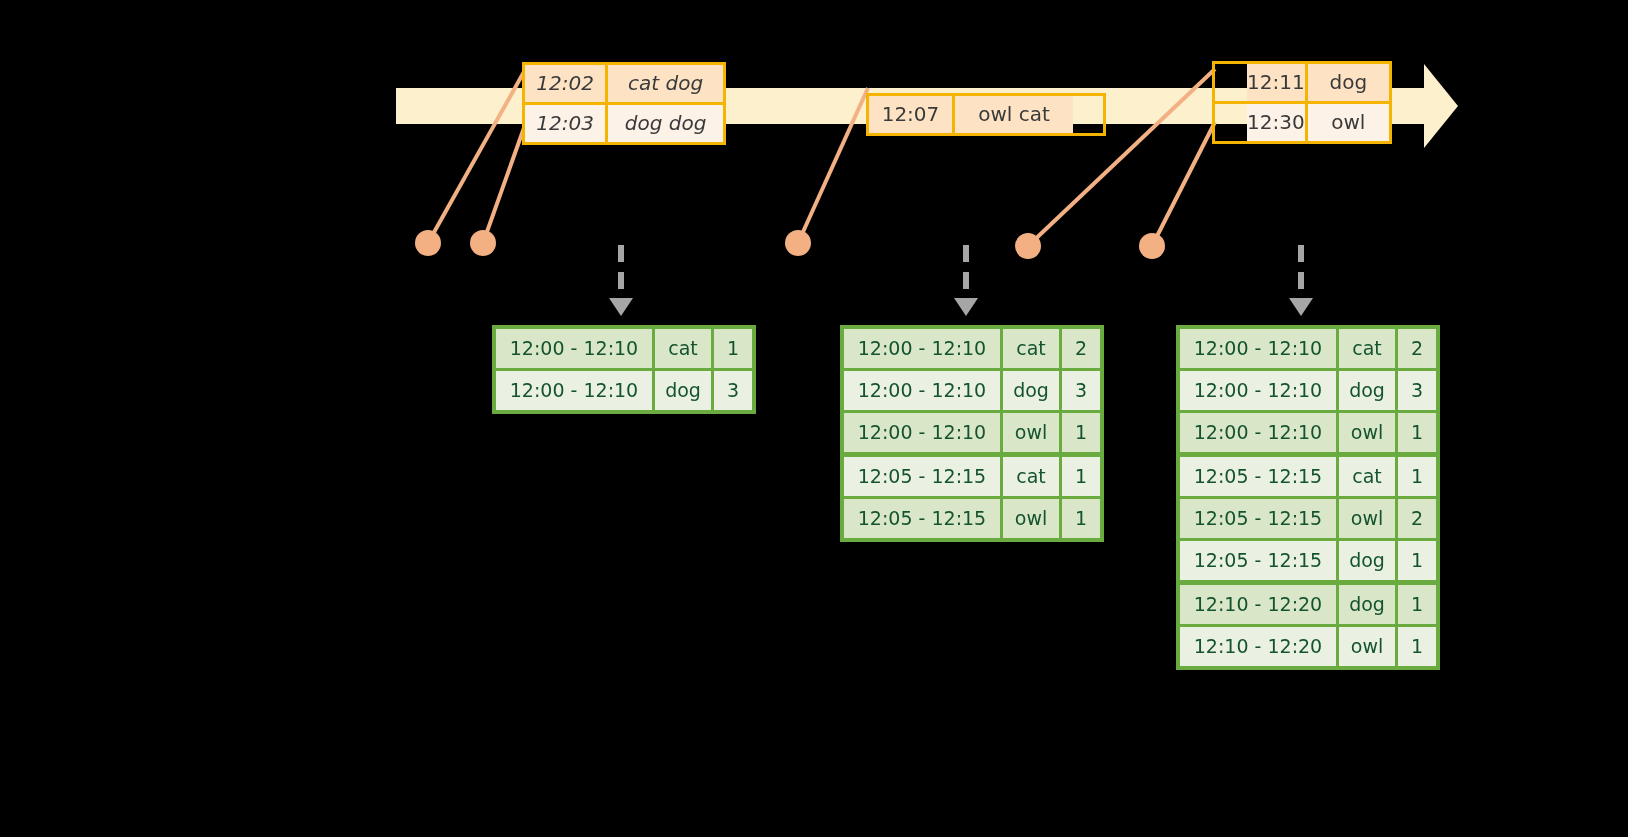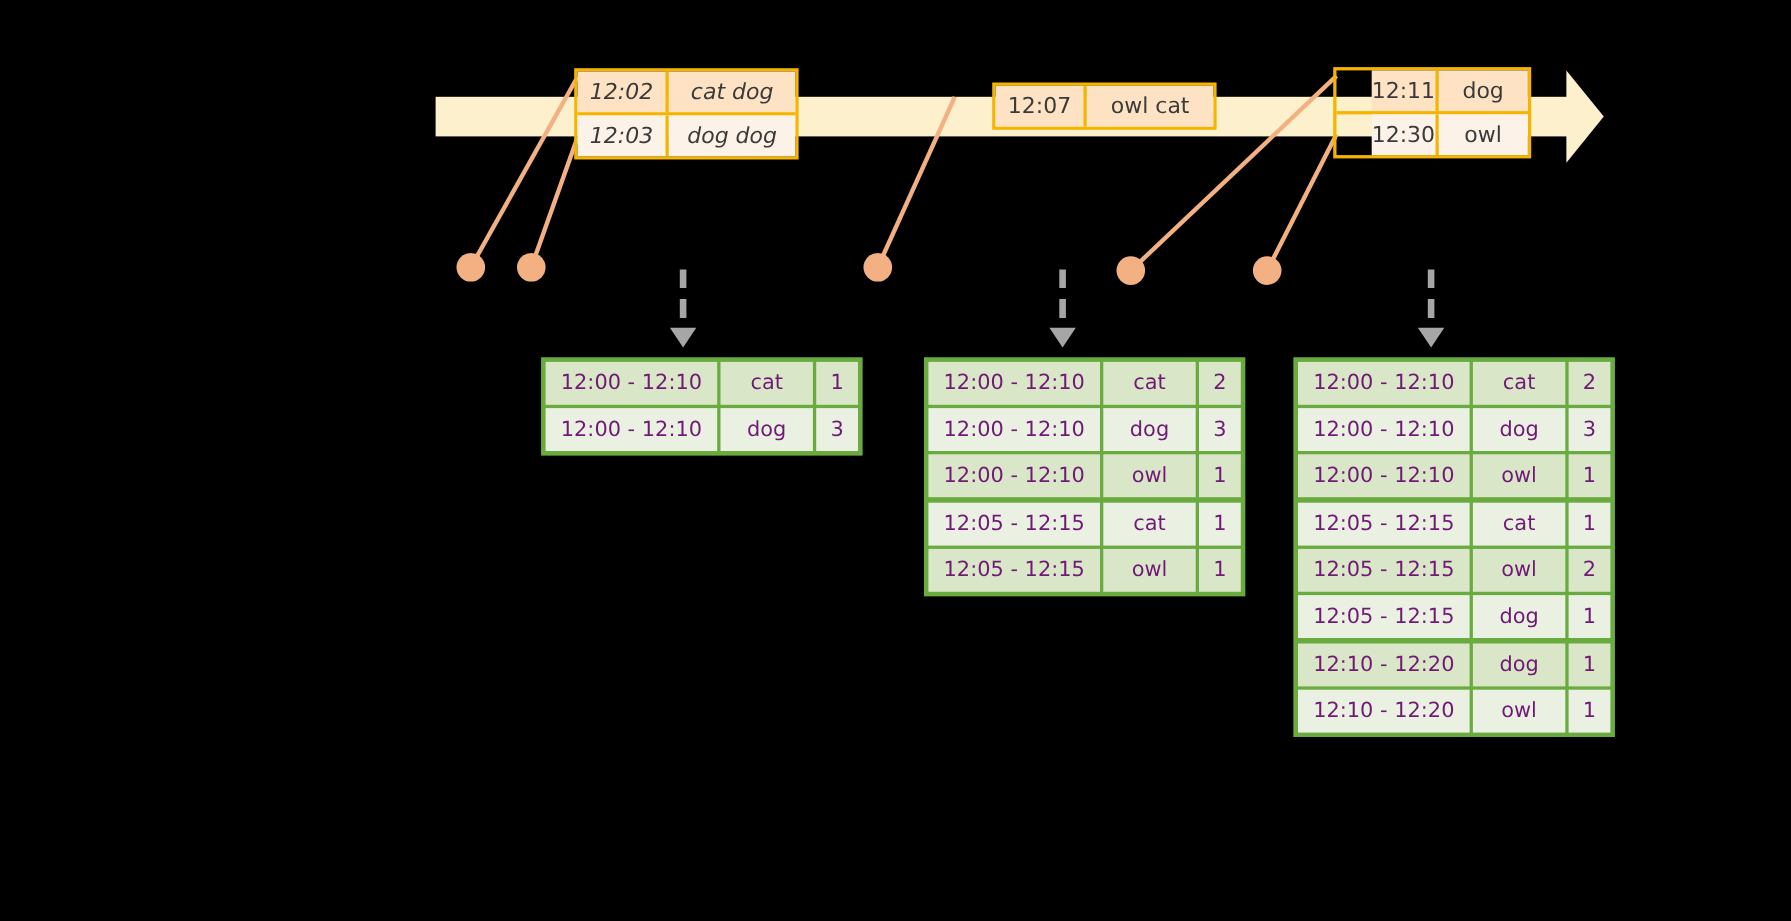--- a/index.html
+++ b/index.html
@@ -71,21 +71,21 @@
     box-sizing: border-box;
     text-align: center;
     line-height: 37px;
     font-size: 20px;
     color: #3a3a3a;
     padding: 0 14px;
   }
 
   #evt-g1 { left: 522px; top: 62px; width: 204px; font-style: italic; }
   #evt-g1 .evt-text { width: 118px; }
-  #evt-g2 { left: 866px; top: 75px; width: 204px; margin-left: 36px; }
+  #evt-g2 { left: 866px; top: 93px; width: 240px; }
   #evt-g2 .evt-text { width: 118px; text-align: center; }
   #evt-g3 { left: 1212px; top: 61px; width: 180px; }
   #evt-g3 .evt-time { width: 76px; margin-left: 32px; }
   #evt-g3 .evt-text { width: 104px; }
 
   
   .dot {
     position: absolute;
     width: 26px;
     height: 26px;
@@ -114,26 +114,26 @@
     flex-direction: row;
     height: 39px;
   }
   .res-row.shade-a .res-cell { background: #d9e7c8; }
   .res-row.shade-b .res-cell { background: #eaf1e3; }
   .res-row + .res-row { margin-top: 3px; }
   .res-row.group-break { margin-top: 5px; }
   .res-cell {
     line-height: 39px;
     font-size: 19px;
-    color: #701a75;
+    color: #14532d;
     text-align: center;
     box-sizing: border-box;
   }
   .res-window { width: 156px; margin-right: 3px; }
-  .res-key    { width: 84px;  margin-right: 3px; }
+  .res-key    { width: 56px;  margin-right: 3px; }
   .res-count  { width: 38px; }
 
   #res-t1 { left: 492px; top: 325px; }
   #res-t2 { left: 840px; top: 325px; }
   #res-t3 { left: 1176px; top: 325px; }
 
   
   .dash-arrow {
     position: absolute;
     width: 14px;

